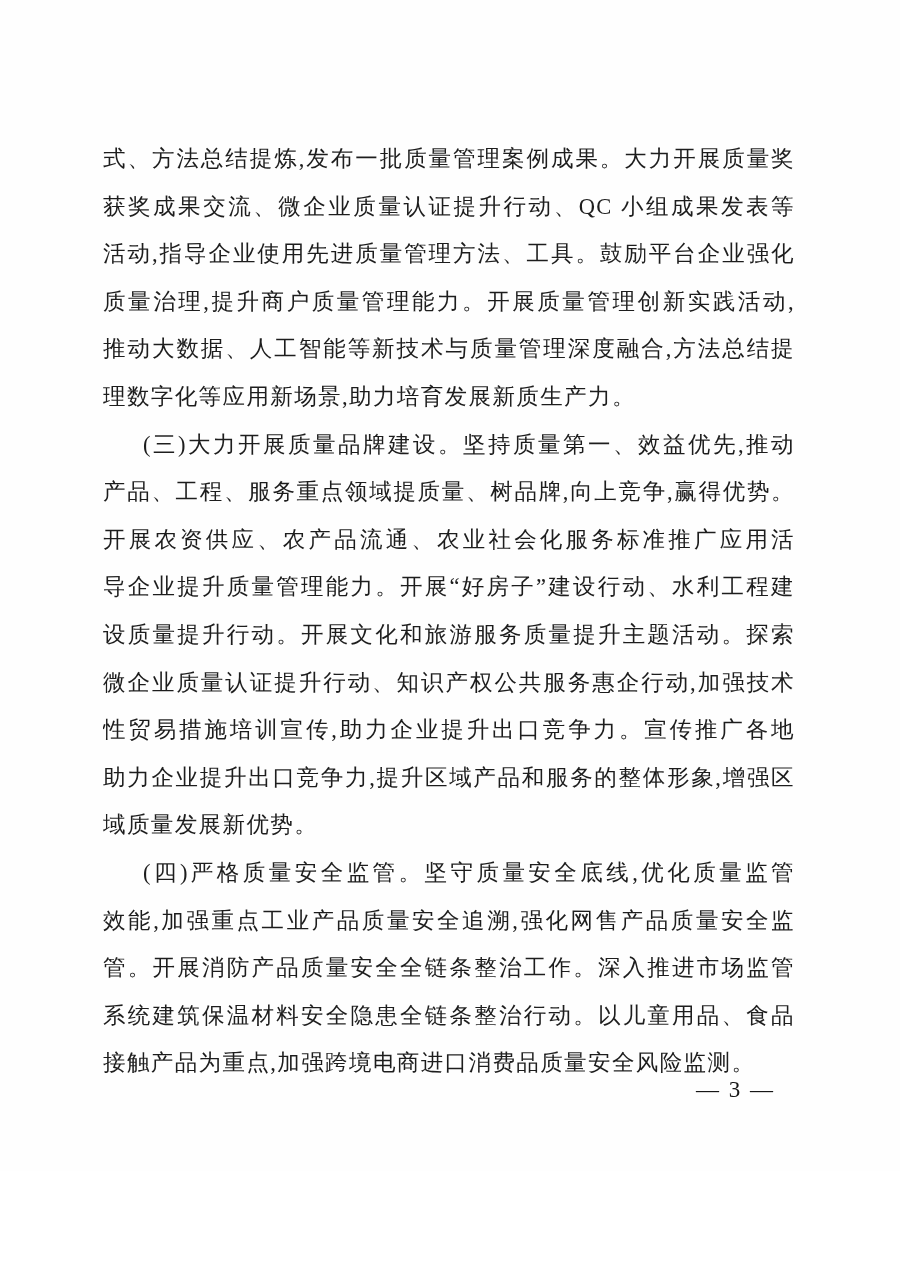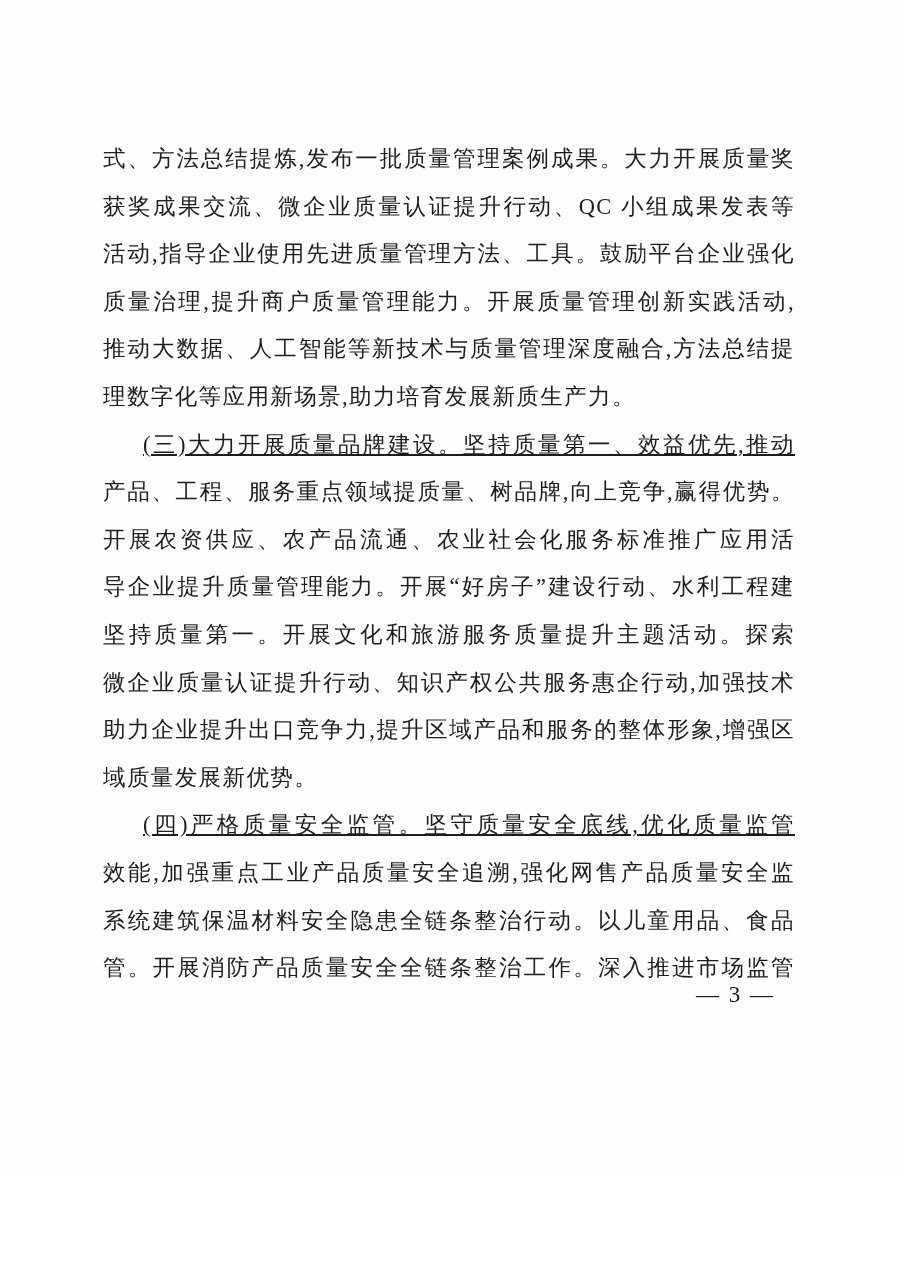--- a/index.html
+++ b/index.html
@@ -31,21 +31,20 @@
     text-align-last: justify;
     text-justify: inter-character;
     overflow: hidden;
     white-space: normal;
   }
   .line.para-end {
     text-align-last: left;
   }
   .line.para-start {
     text-indent: 40px;
-    text-decoration: underline;
   }
   .page-number {
     height: 34px;
     line-height: 20px;
     margin-top: -7px;
     padding-right: 20px;
     font-size: 23px;
     color: #161616;
     text-align: right;
     letter-spacing: 2px;
@@ -59,23 +58,25 @@
     <div class="line">式、方法总结提炼,发布一批质量管理案例成果。大力开展质量奖</div>
     <div class="line">获奖成果交流、微企业质量认证提升行动、QC 小组成果发表等</div>
     <div class="line">活动,指导企业使用先进质量管理方法、工具。鼓励平台企业强化</div>
     <div class="line">质量治理,提升商户质量管理能力。开展质量管理创新实践活动,</div>
     <div class="line">推动大数据、人工智能等新技术与质量管理深度融合,方法总结提炼</div>
     <div class="line para-end">理数字化等应用新场景,助力培育发展新质生产力。</div>
     <div class="line para-start">(三)大力开展质量品牌建设。坚持质量第一、效益优先,推动</div>
     <div class="line">产品、工程、服务重点领域提质量、树品牌,向上竞争,赢得优势。</div>
     <div class="line">开展农资供应、农产品流通、农业社会化服务标准推广应用活动。</div>
     <div class="line">导企业提升质量管理能力。开展“好房子”建设行动、水利工程建</div>
-    <div class="line">坚持质量第一。开展文化和旅游服务质量提升主题活动。探索</div>
+    <div class="line">设质量提升行动。开展文化和旅游服务质量提升主题活动。探索</div>
     <div class="line">微企业质量认证提升行动、知识产权公共服务惠企行动,加强技术</div>
+    <div class="line">性贸易措施培训宣传,助力企业提升出口竞争力。宣传推广各地</div>
     <div class="line">助力企业提升出口竞争力,提升区域产品和服务的整体形象,增强区</div>
     <div class="line para-end">域质量发展新优势。</div>
     <div class="line para-start">(四)严格质量安全监管。坚守质量安全底线,优化质量监管</div>
     <div class="line">效能,加强重点工业产品质量安全追溯,强化网售产品质量安全监</div>
+    <div class="line">管。开展消防产品质量安全全链条整治工作。深入推进市场监管</div>
     <div class="line">系统建筑保温材料安全隐患全链条整治行动。以儿童用品、食品</div>
-    <div class="line">管。开展消防产品质量安全全链条整治工作。深入推进市场监管</div>
+    <div class="line para-end">接触产品为重点,加强跨境电商进口消费品质量安全风险监测。</div>
     <div class="page-number">— 3 —</div>
   </div>
 </div>
 
 </body></html>

